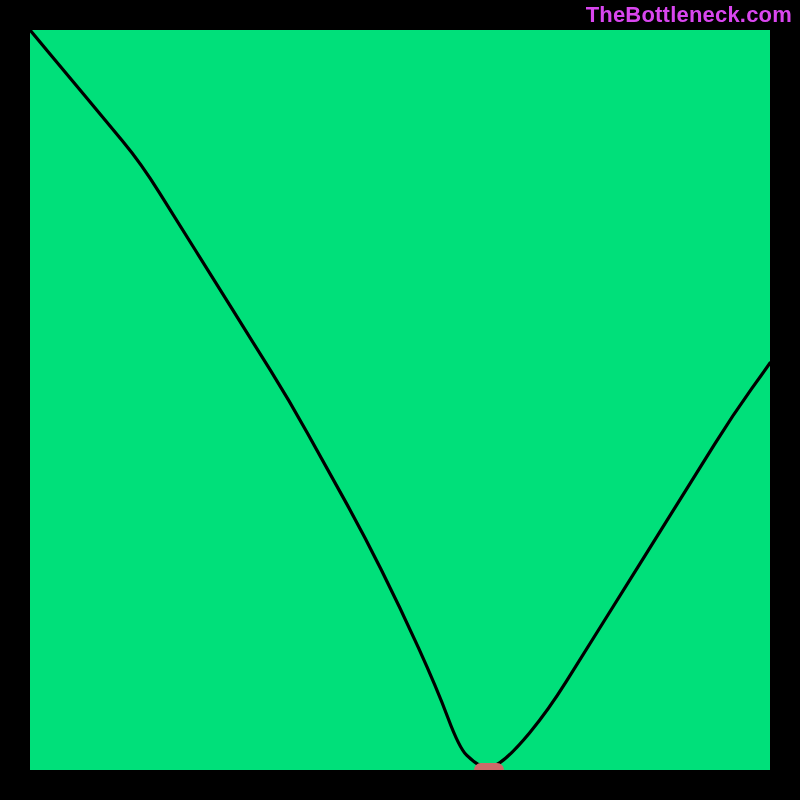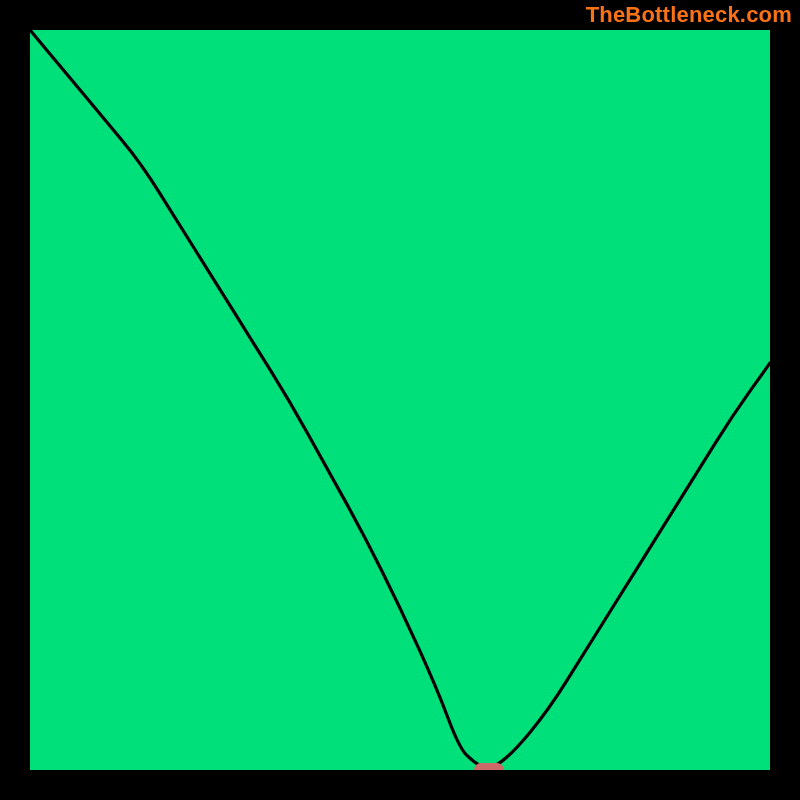--- a/index.html
+++ b/index.html
@@ -14,21 +14,21 @@
   .stage {
     position: relative;
     width: 800px;
     height: 800px;
     background: #000;
   }
   .watermark {
     position: absolute;
     top: 2px;
     right: 8px;
-    color: #f97316;
+    color: #d946ef;
     font-size: 22px;
     font-weight: 600;
     letter-spacing: 0.2px;
     user-select: none;
   }
   .plot-area {
     position: absolute;
     left: 30px;
     top: 30px;
     width: 740px;

